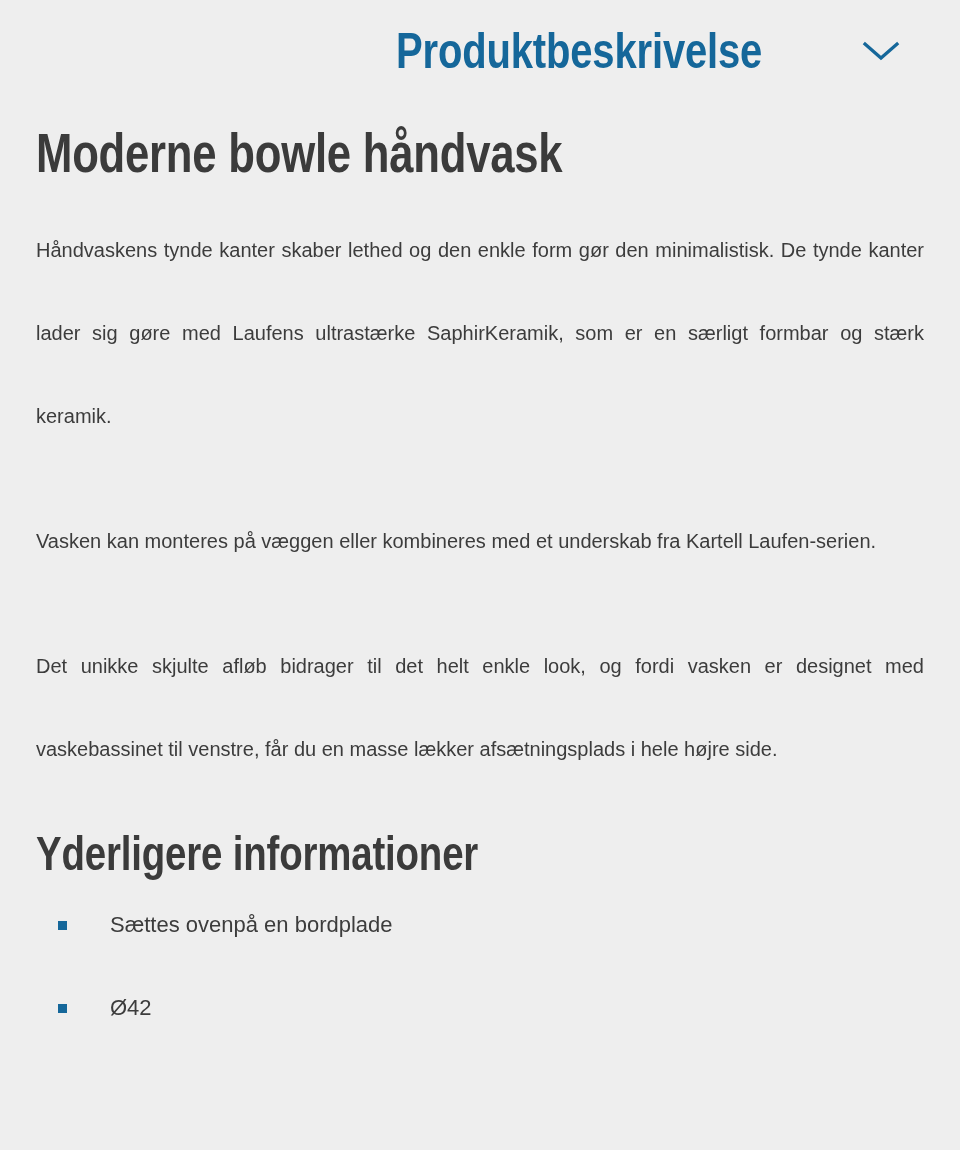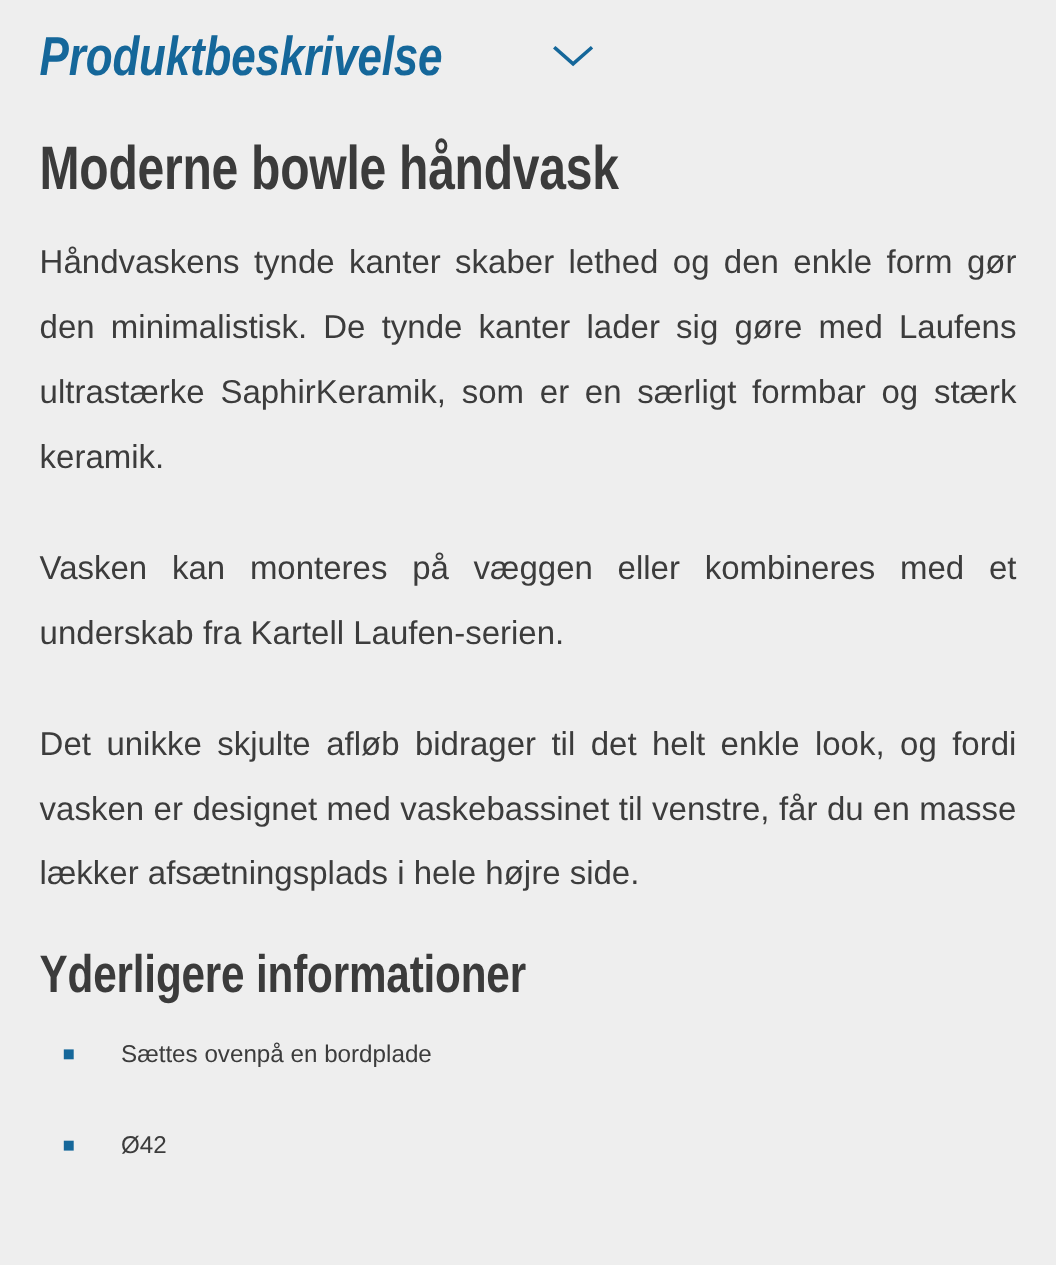--- a/index.html
+++ b/index.html
@@ -21,25 +21,24 @@
     width: 960px;
     height: 1150px;
     box-sizing: border-box;
     padding: 0 36px;
   }
 
   
   .accordion-header {
     display: flex;
     align-items: center;
-    justify-content: flex-start;
+    justify-content: flex-end;
     height: 92px;
     padding-top: 10px;
     box-sizing: border-box;
-    font-style: italic;
   }
 
   .accordion-title {
     font-family: "Liberation Sans Narrow", "Liberation Sans", sans-serif;
     font-weight: 700;
     font-size: 50px;
     line-height: 1.05;
     letter-spacing: -0.2px;
     color: #15679a;
     transform: scaleX(0.80);
@@ -75,22 +74,22 @@
     white-space: nowrap;
     letter-spacing: -0.3px;
   }
 
   
   .body-copy {
     margin-top: 26px;
   }
 
   .body-copy p {
-    font-size: 30px;
-    line-height: 59px;
+    font-size: 20px;
+    line-height: 83px;
     color: #3c3c3c;
     margin: 0 0 42px 0;
     text-align: justify;
     text-justify: inter-word;
     font-weight: 400;
     max-width: 890px;
   }
   .body-copy p:last-child { margin-bottom: 0; }
 
   

